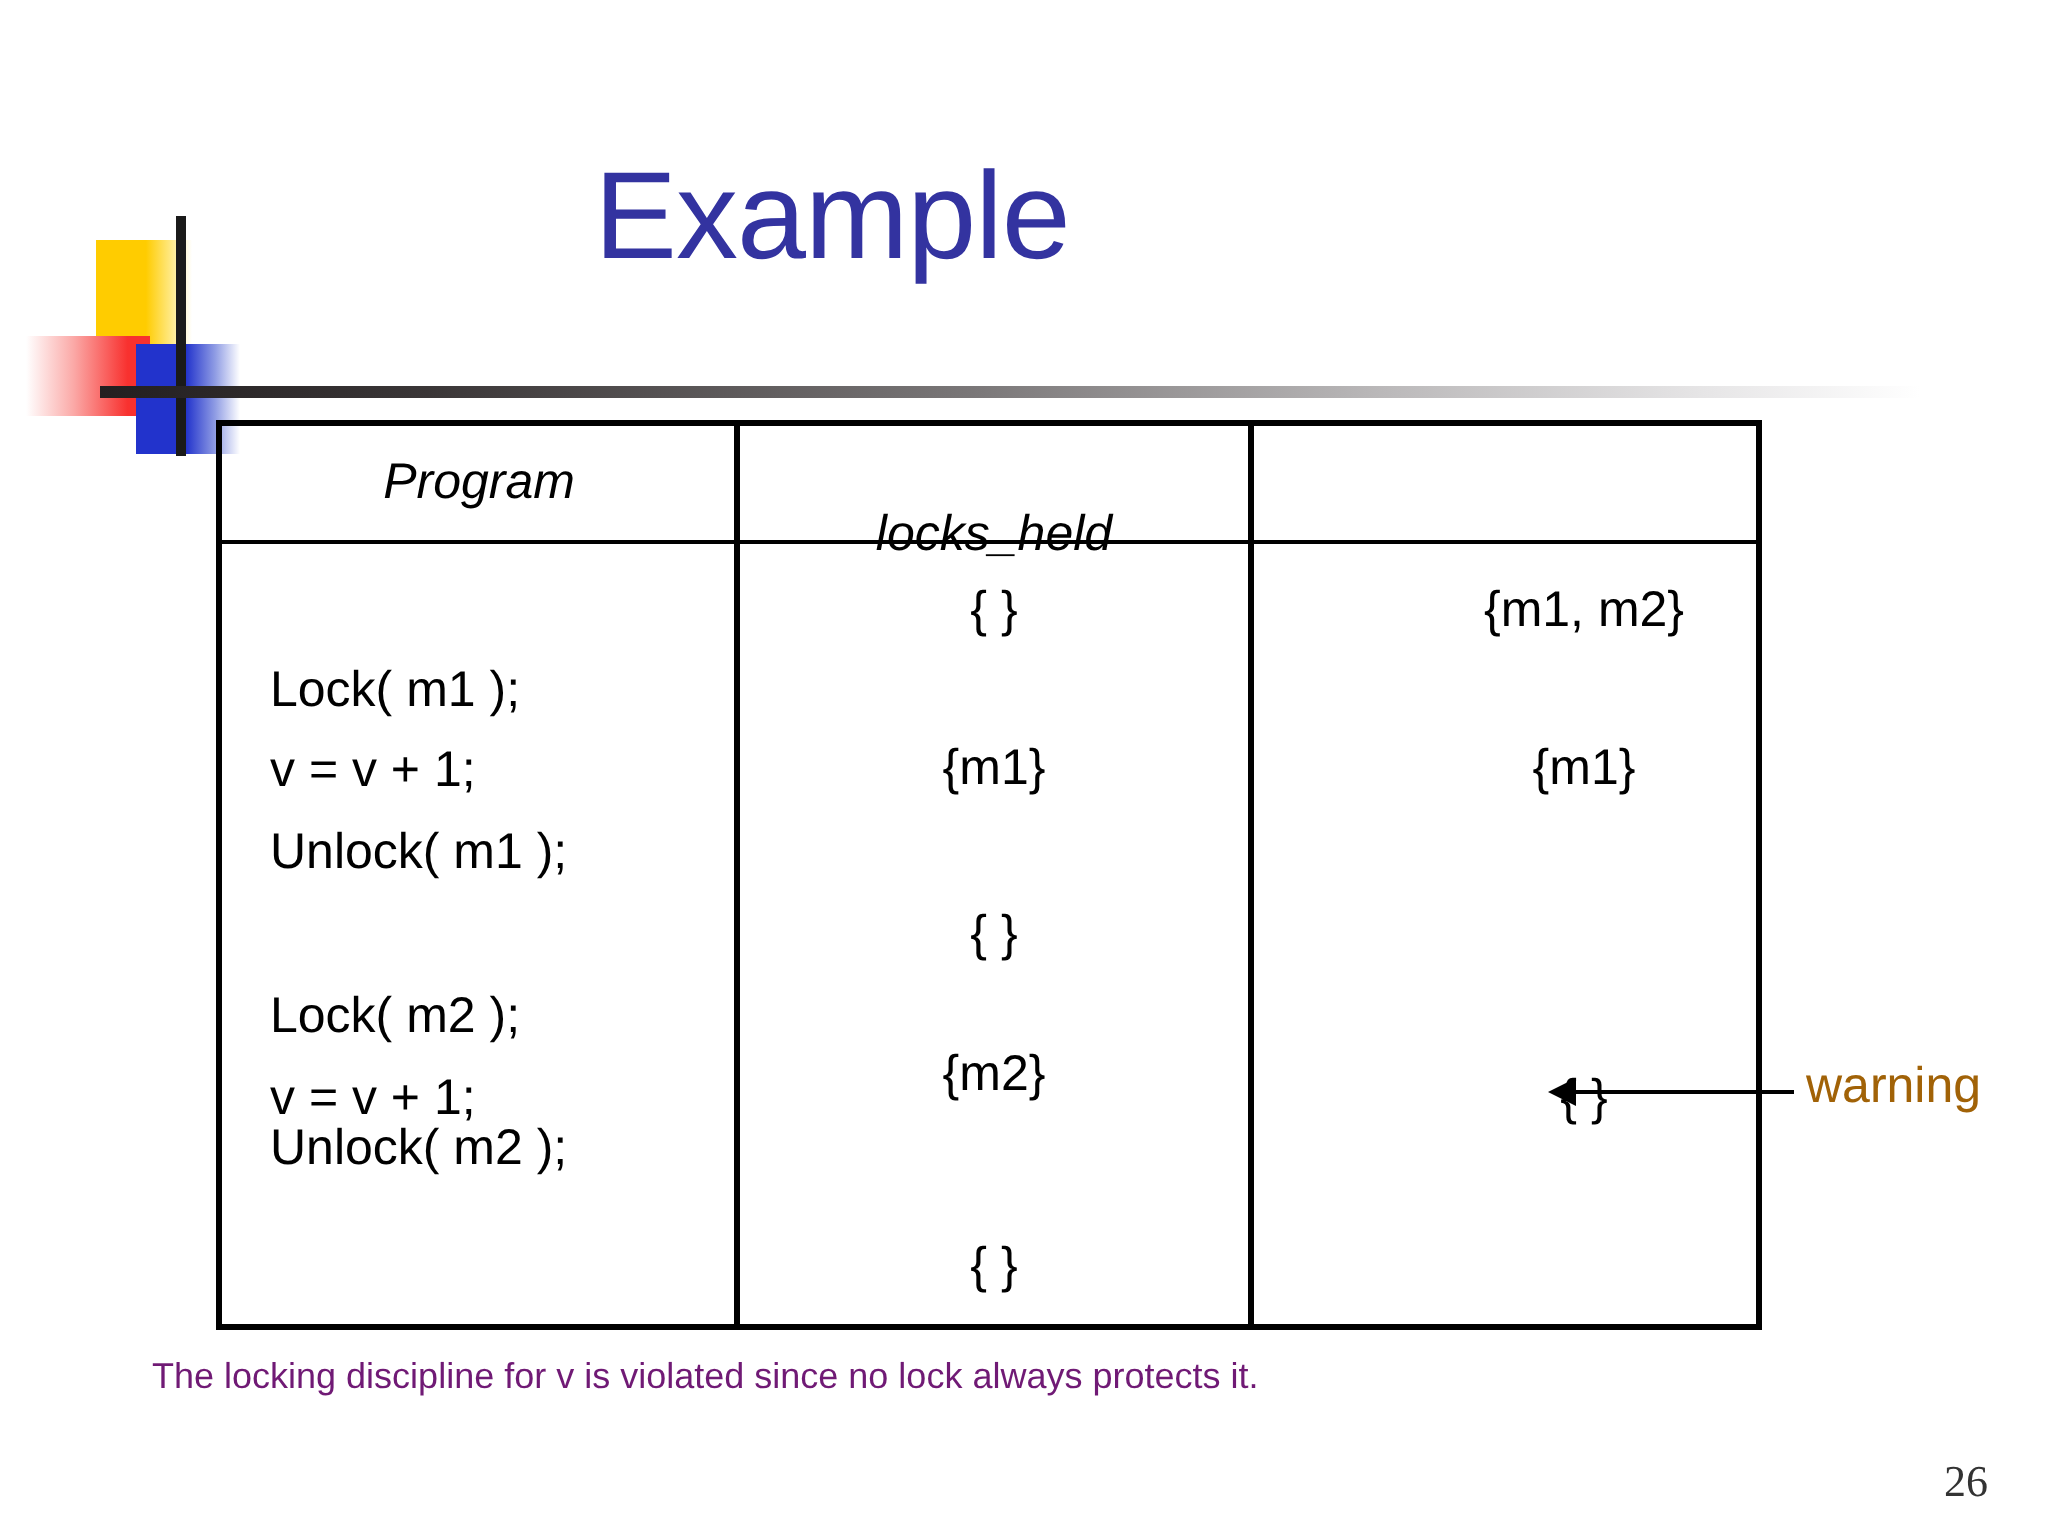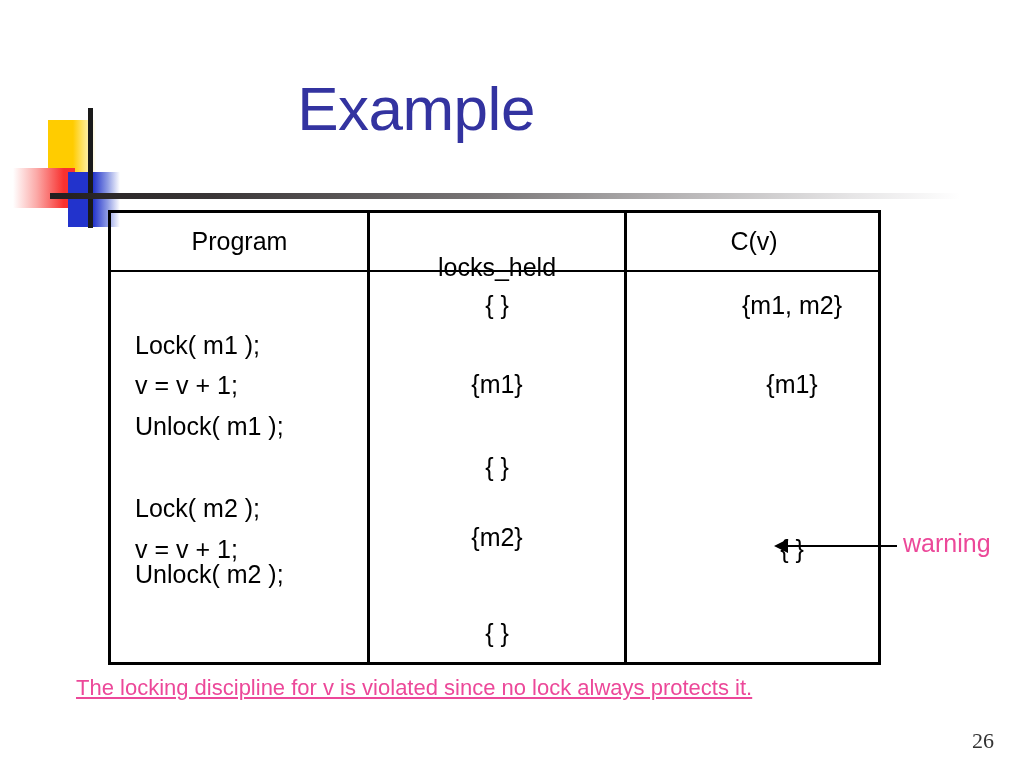--- a/index.html
+++ b/index.html
@@ -113,20 +113,21 @@
     box-sizing: border-box;
   }
   .tbl-head .cell {
     position: absolute;
     top: 0;
     height: 42px;
     line-height: 57px;
     text-align: center;
     font-size: 25px;
     color: #000000;
+    font-style: italic;
   }
   .col-div {
     position: absolute;
     top: 0;
     width: 3px;
     height: 100%;
     background: #000000;
   }
   .col-div-1 { left: 256px; }
   .col-div-2 { left: 513px; }
@@ -198,34 +199,33 @@
     height: 0;
     border-top: 7px solid transparent;
     border-bottom: 7px solid transparent;
     border-right: 14px solid #000000;
   }
   .warn-label {
     position: absolute;
     left: 903px;
     top: 529px;
     font-size: 25px;
-    color: #ec4899;
+    color: #a16207;
     white-space: nowrap;
   }
 
   
   .caption {
     position: absolute;
     left: 76px;
     top: 674px;
     width: 830px;
-    font-size: 22px;
+    font-size: 18px;
     line-height: 28px;
-    color: #ec4899;
-    text-decoration: underline;
+    color: #701a75;
   }
 
   
   .page-num {
     position: absolute;
     right: 30px;
     top: 728px;
     font-family: "Liberation Serif", serif;
     font-size: 22px;
     color: #333333;
@@ -246,21 +246,20 @@
 
   <div class="slide-title">Example</div>
 
   <div class="title-rule"></div>
 
   <div class="tbl">
 
     <div class="tbl-head">
       <div class="cell c1">Program</div>
       <div class="cell c2">locks_held</div>
-      <div class="cell c3">C(v)</div>
     </div>
 
     <div class="col-div col-div-1"></div>
     <div class="col-div col-div-2"></div>
 
     <div class="tbl-body">
 
       <div class="prog">
         <div class="line" style="top:56px">Lock( m1 );</div>
         <div class="line" style="top:96px">v = v + 1;</div>

